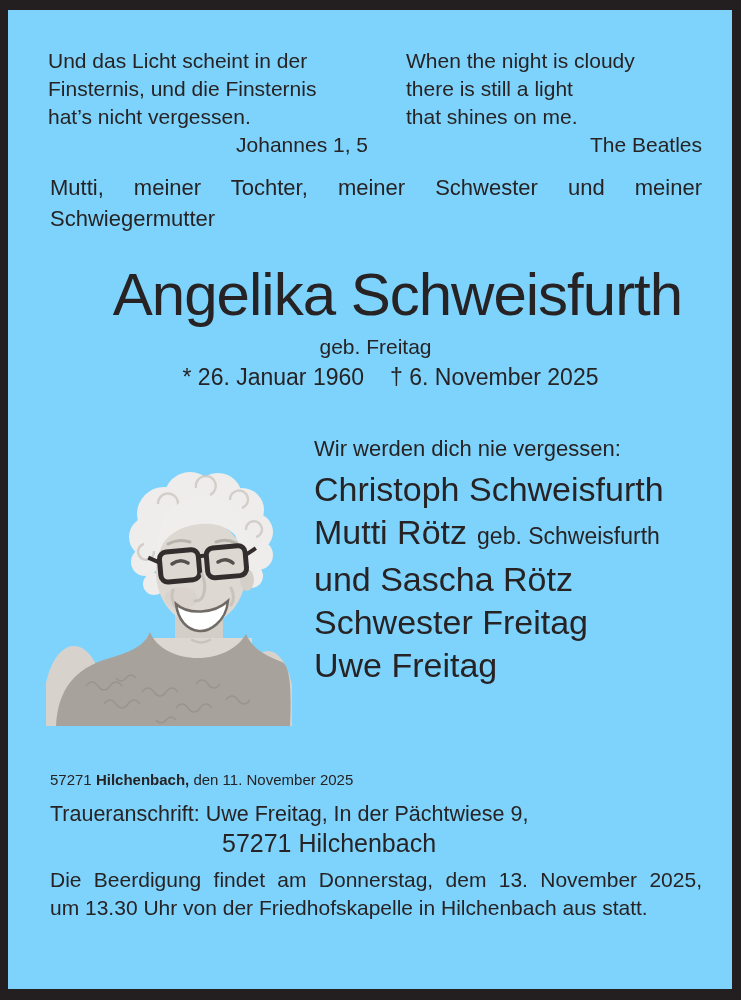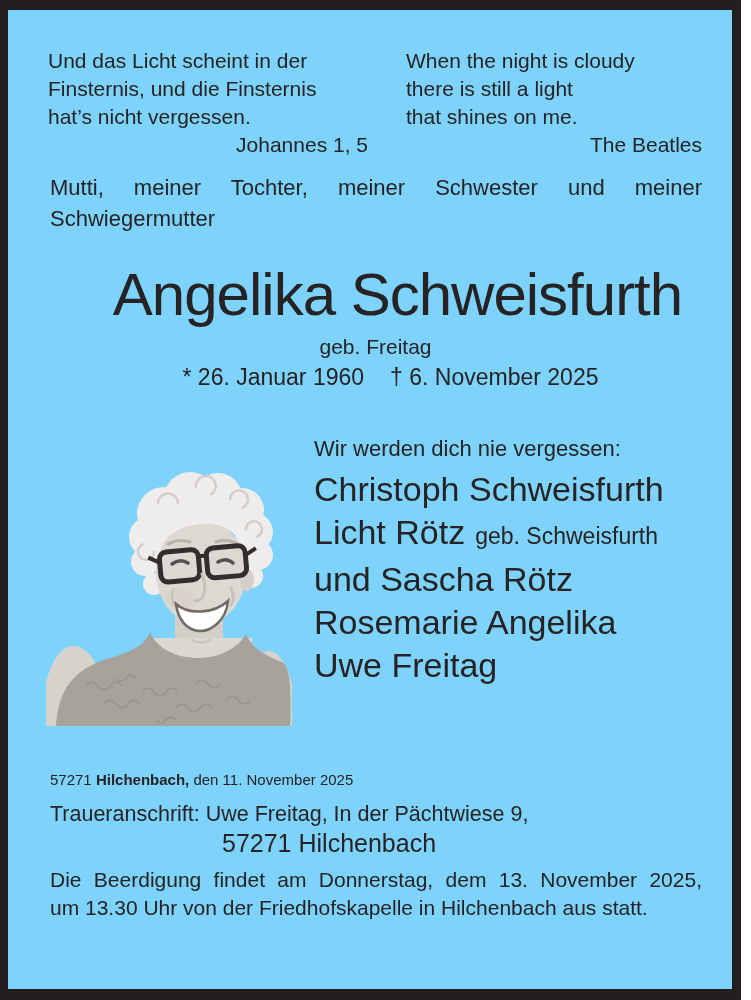--- a/index.html
+++ b/index.html
@@ -173,23 +173,23 @@
                C141,178 132,168 130,152 Z" fill="#ffffff" stroke="#716b66" stroke-width="2.5"></path>
 
       <path d="M146,188 q9,5 18,0" stroke="#c9c3bd" stroke-width="2.5" fill="none" stroke-linecap="round"></path>
     </svg>
   </div>
 
   <div class="farewell">
     <div class="farewell-heading">Wir werden dich nie vergessen:</div>
     <div class="mourners">
       <div class="mourner"><span>Christoph Schweisfurth</span></div>
-      <div class="mourner"><span>Licht Rötz</span><span class="note">geb. Schweisfurth</span></div>
+      <div class="mourner"><span>Mutti Rötz</span><span class="note">geb. Schweisfurth</span></div>
       <div class="mourner"><span>und Sascha Rötz</span></div>
-      <div class="mourner"><span>Rosemarie Angelika</span></div>
+      <div class="mourner"><span>Schwester Freitag</span></div>
       <div class="mourner"><span>Uwe Freitag</span></div>
     </div>
   </div>
 
   <div class="place-date">
     <span>57271</span>
     <span class="bold">Hilchenbach,</span>
     <span>den 11. November 2025</span>
   </div>
   <div class="address1">Traueranschrift: Uwe Freitag, In der Pächtwiese 9,</div>

